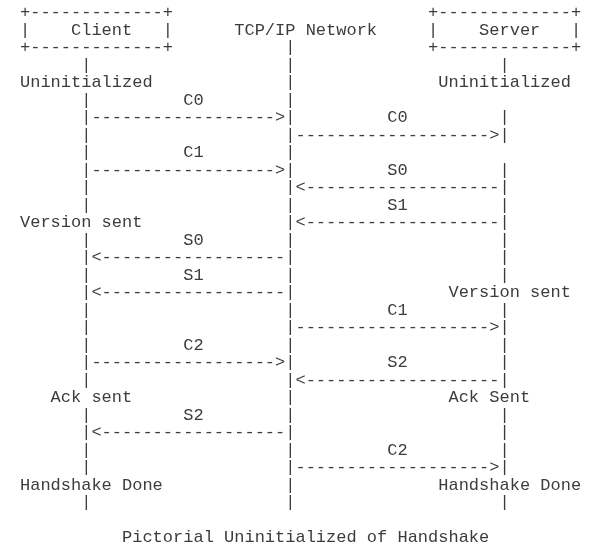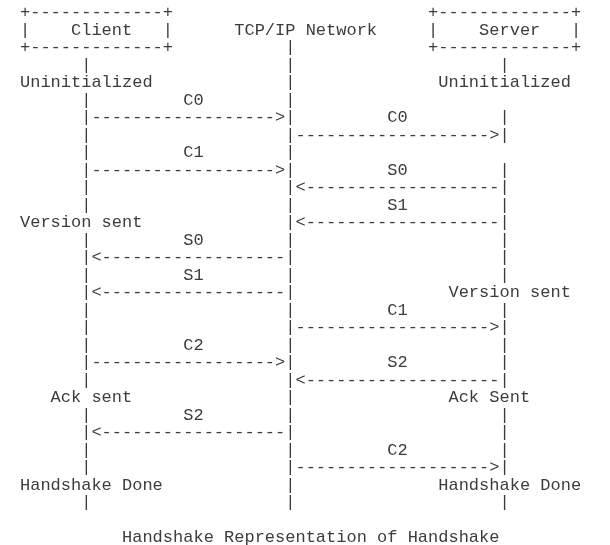--- a/index.html
+++ b/index.html
@@ -59,14 +59,14 @@
       |         C2        |                    |
       |------------------&gt;|         S2         |
       |                   |&lt;-------------------|
    Ack sent               |               Ack Sent
       |         S2        |                    |
       |&lt;------------------|                    |
       |                   |         C2         |
       |                   |-------------------&gt;|
 Handshake Done            |              Handshake Done
       |                   |                    |</pre>
-  <pre class="ascii caption-row">          Handshake Representation of Handshake</pre>
+  <pre class="ascii caption-row">          Pictorial Uninitialized of Handshake</pre>
 </div>
 
 </body></html>

